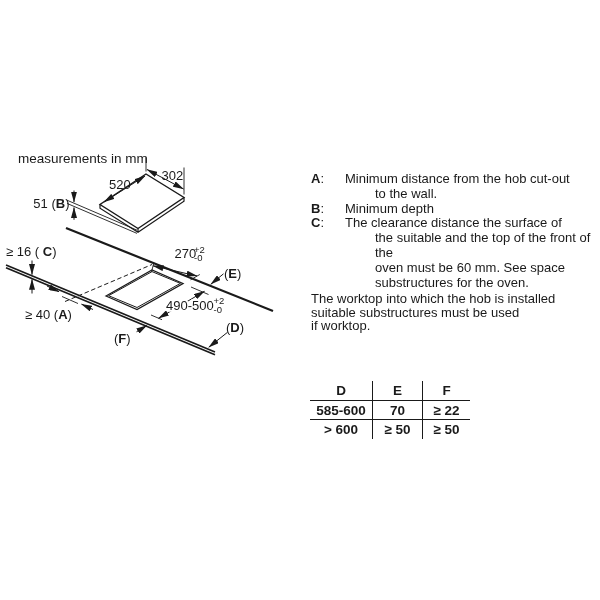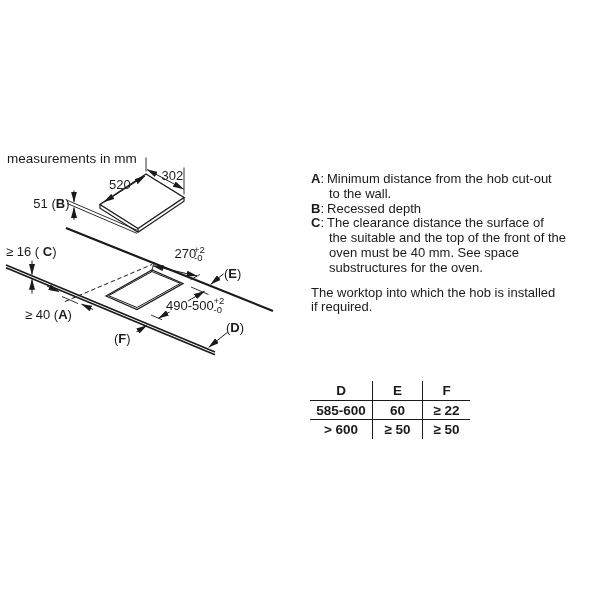--- a/index.html
+++ b/index.html
@@ -1,32 +1,32 @@
 <!DOCTYPE html>
 <html><head>
 <meta charset="utf-8">
 <style>
   html,body{margin:0;padding:0;}
   body{width:600px;height:600px;background:#ffffff;position:relative;overflow:hidden;
        font-family:"Liberation Sans", sans-serif;color:#1a1a1a;}
   .abs{position:absolute;}
-  #note{left:7px;top:151px;font-size:13.5px;}
+  #note{left:18px;top:151px;font-size:13.5px;}
   svg{position:absolute;left:0;top:0;}
   svg text{font-family:"Liberation Sans", sans-serif;font-size:13px;fill:#1a1a1a;}
   svg text.tol{font-size:9.5px;}
   svg text.halo{paint-order:stroke;stroke:#ffffff;stroke-width:3.5px;}
   .bold{font-weight:bold;}
   
   #legend{left:311px;top:172px;width:288px;font-size:13px;line-height:14.8px;}
   .li{padding-left:18px;text-indent:-18px;}
-  .li .cont{display:block;text-indent:0;}
+  .li .cont{display:block;text-indent:0;margin-left:46px;}
   .ll{font-weight:bold;}
-  .lr{margin-left:3px;}
+  .lr{margin-left:21px;}
   
-  #para{left:311px;top:286px;width:288px;font-size:13px;line-height:13.6px;}
+  #para{left:311px;top:292px;width:288px;font-size:13px;line-height:13.6px;}
   
   #dtable{left:310px;top:381px;display:grid;grid-template-columns:62px 51px 47px;
           grid-template-rows:20px 19px 19px;font-size:13.5px;}
   #dtable .cell{display:flex;align-items:center;justify-content:center;font-weight:bold;}
   #dtable .hc{font-weight:bold;}
   #dtable .ce{border-left:1px solid #1a1a1a;border-right:1px solid #1a1a1a;}
   #dtable .bb{border-bottom:1px solid #1a1a1a;}
 </style>
 </head>
 <body>
@@ -107,34 +107,35 @@
 
   <text x="224" y="277.5"><tspan>(</tspan><tspan class="bold">E</tspan><tspan>)</tspan></text>
 
   <text x="226" y="331.5"><tspan>(</tspan><tspan class="bold">D</tspan><tspan>)</tspan></text>
 
   <text x="114" y="342.5"><tspan>(</tspan><tspan class="bold">F</tspan><tspan>)</tspan></text>
 </svg>
 
 <div id="legend" class="abs">
   <div class="li"><span class="ll">A</span><span>:</span><span class="lr">Minimum distance from the hob cut-out</span><span class="cont">to the wall.</span></div>
-  <div class="li"><span class="ll">B</span><span>:</span><span class="lr">Recessed depth</span></div>
-  <div class="li"><span class="ll">C</span><span>:</span><span class="lr">The clearance distance the surface of</span><span class="cont">the suitable and the top of the front of the</span><span class="cont">oven must be 40 mm. See space</span><span class="cont">substructures for the oven.</span></div>
+  <div class="li"><span class="ll">B</span><span>:</span><span class="lr">Minimum depth</span></div>
+  <div class="li"><span class="ll">C</span><span>:</span><span class="lr">The clearance distance the surface of</span><span class="cont">the suitable and the top of the front of the</span><span class="cont">oven must be 60 mm. See space</span><span class="cont">substructures for the oven.</span></div>
 </div>
 
 <div id="para" class="abs">
   <div>The worktop into which the hob is installed</div>
-  <div>if required.</div>
+  <div>suitable substructures must be used</div>
+  <div>if worktop.</div>
 </div>
 
 <div id="dtable" class="abs">
   <div class="cell hc bb">D</div>
   <div class="cell hc bb ce">E</div>
   <div class="cell hc bb">F</div>
 
   <div class="cell bb">585-600</div>
-  <div class="cell bb ce">60</div>
+  <div class="cell bb ce">70</div>
   <div class="cell bb">≥ 22</div>
 
   <div class="cell">&gt; 600</div>
   <div class="cell ce">≥ 50</div>
   <div class="cell">≥ 50</div>
 </div>
 
 </body></html>

